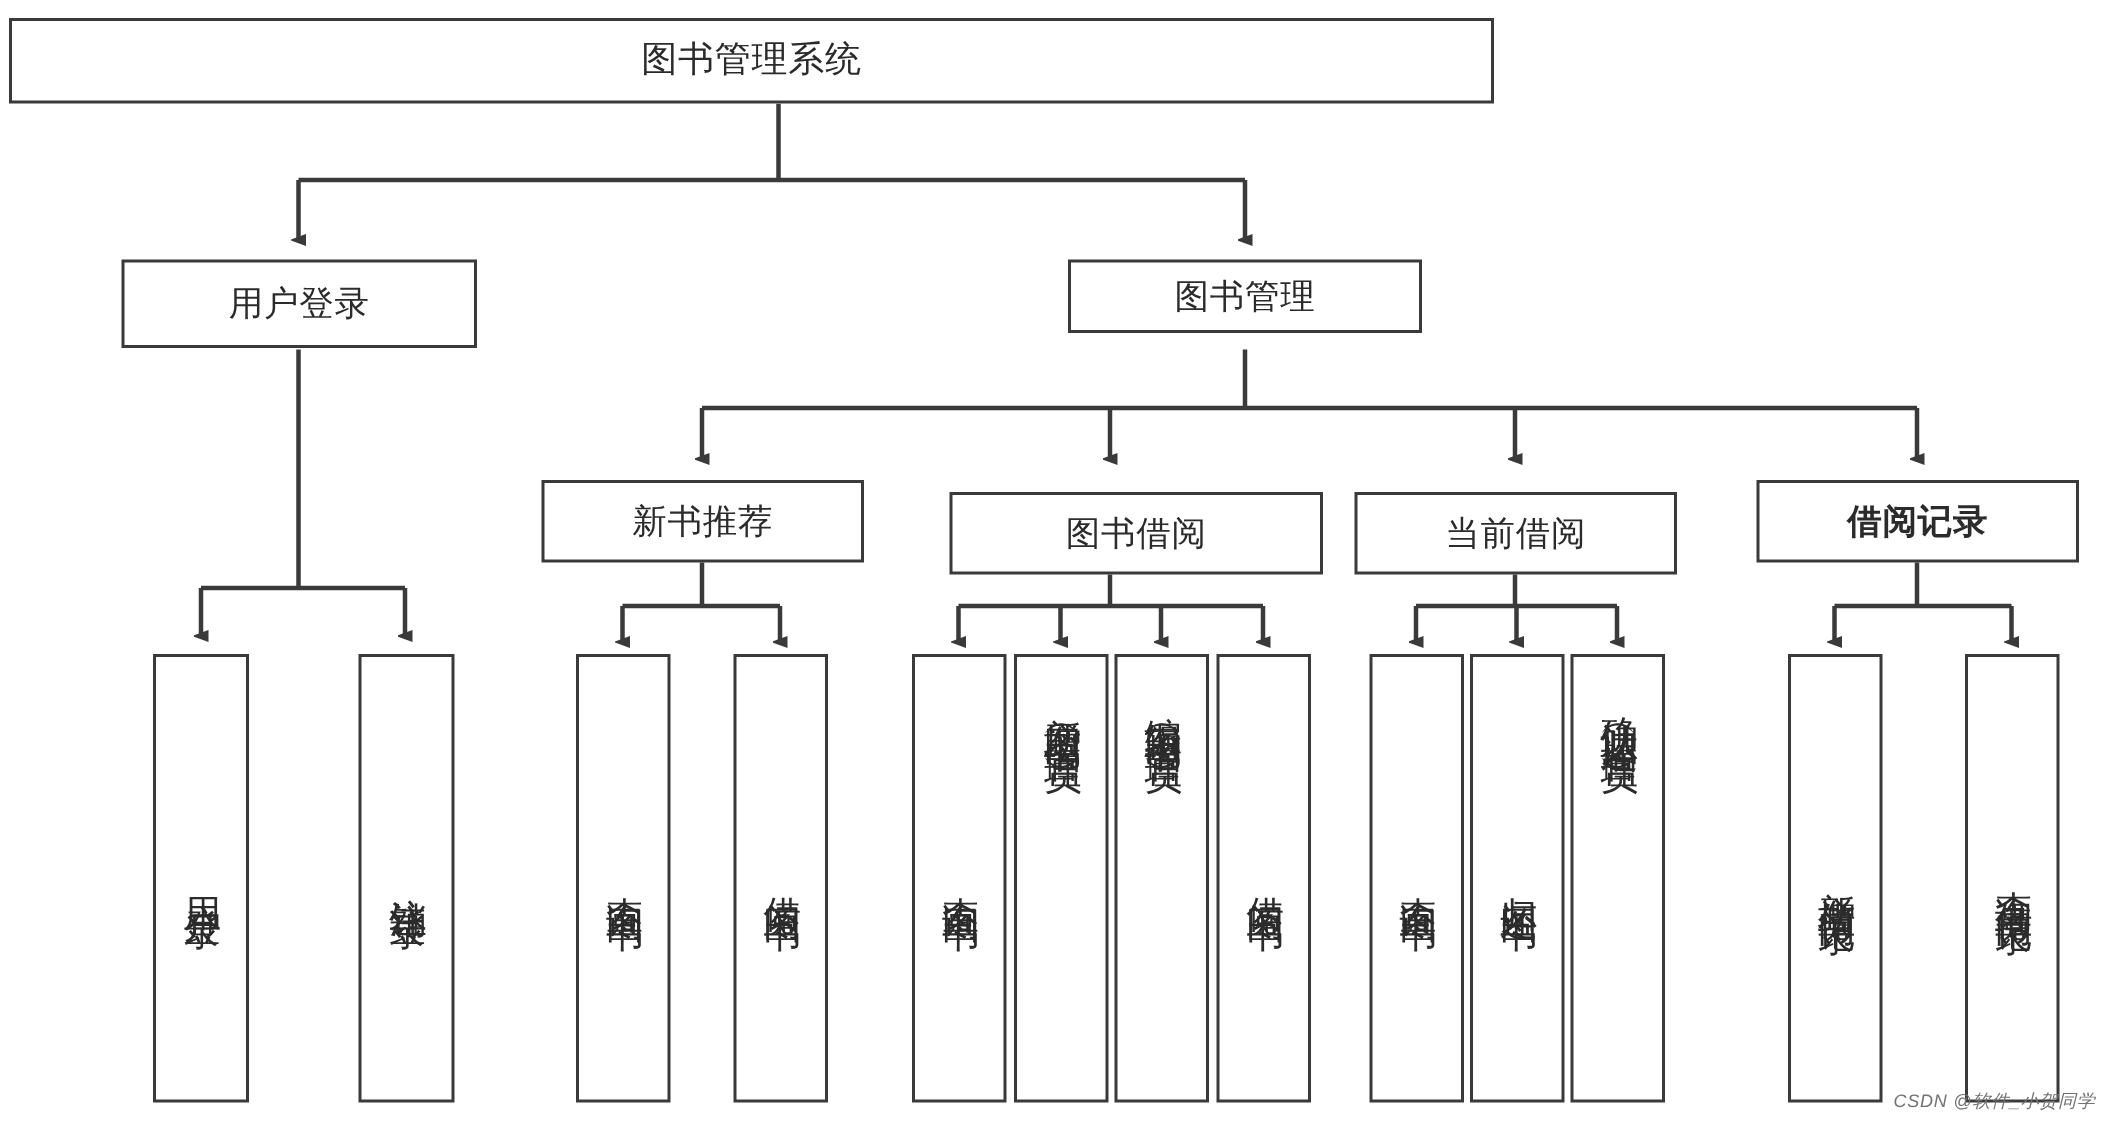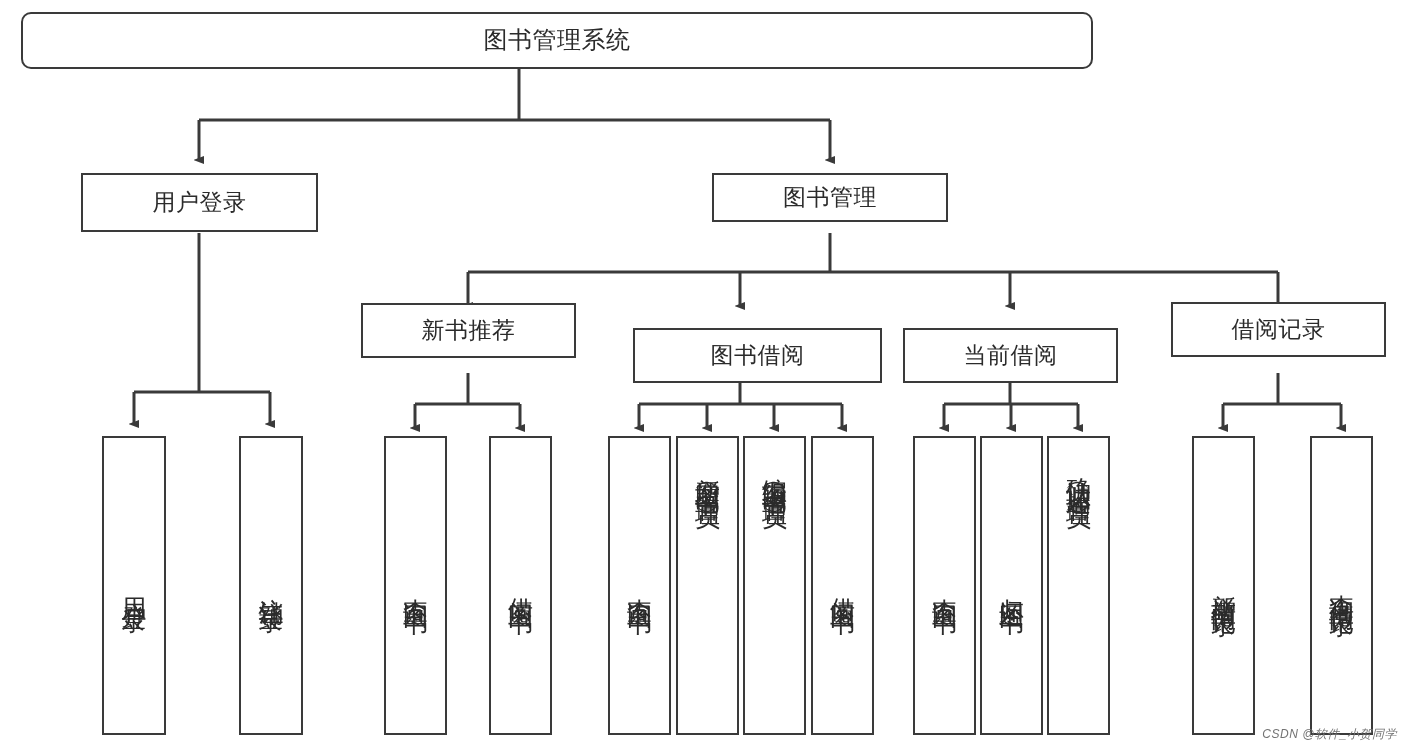--- a/index.html
+++ b/index.html
@@ -111,45 +111,45 @@
       <path d="M1011,404 L1011,428" marker-end="url(#arrow)"></path>
       <path d="M1078,404 L1078,428" marker-end="url(#arrow)"></path>
 
       <path d="M1278,373 L1278,404"></path>
       <path d="M1223,404 L1341,404"></path>
       <path d="M1223,404 L1223,428" marker-end="url(#arrow)"></path>
       <path d="M1341,404 L1341,428" marker-end="url(#arrow)"></path>
     </g>
   </svg>
 
-  <div class="node h root" style="left:21px;top:12px;width:1072px;height:57px;border-radius:10px;">
+  <div class="node h root" style="left:6px;top:12px;width:990px;height:57px;">
     <span class="lbl">图书管理系统</span>
   </div>
 
   <div class="node h" style="left:81px;top:173px;width:237px;height:59px;">
     <span class="lbl">用户登录</span>
   </div>
 
   <div class="node h" style="left:712px;top:173px;width:236px;height:49px;">
     <span class="lbl">图书管理</span>
   </div>
 
-  <div class="node h" style="left:361px;top:303px;width:215px;height:55px;">
+  <div class="node h" style="left:361px;top:320px;width:215px;height:55px;">
     <span class="lbl">新书推荐</span>
   </div>
 
   <div class="node h" style="left:633px;top:328px;width:249px;height:55px;">
     <span class="lbl">图书借阅</span>
   </div>
 
   <div class="node h" style="left:903px;top:328px;width:215px;height:55px;">
     <span class="lbl">当前借阅</span>
   </div>
 
-  <div class="node h" style="left:1171px;top:302px;width:215px;height:55px;">
+  <div class="node h" style="left:1171px;top:320px;width:215px;height:55px;font-weight:bold;">
     <span class="lbl">借阅记录</span>
   </div>
 
   <div class="node v mid" style="left:102px;top:436px;width:64px;height:299px;">
     <span class="lbl">用户登录</span>
   </div>
 
   <div class="node v mid" style="left:239px;top:436px;width:64px;height:299px;">
     <span class="lbl">注销登录</span>
   </div>

